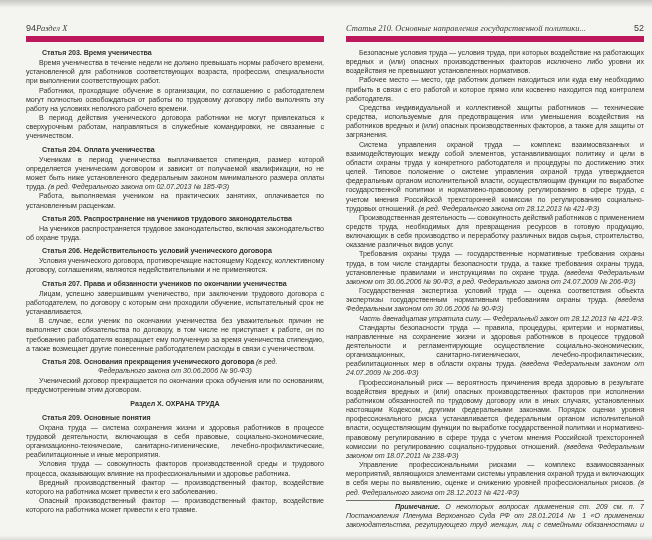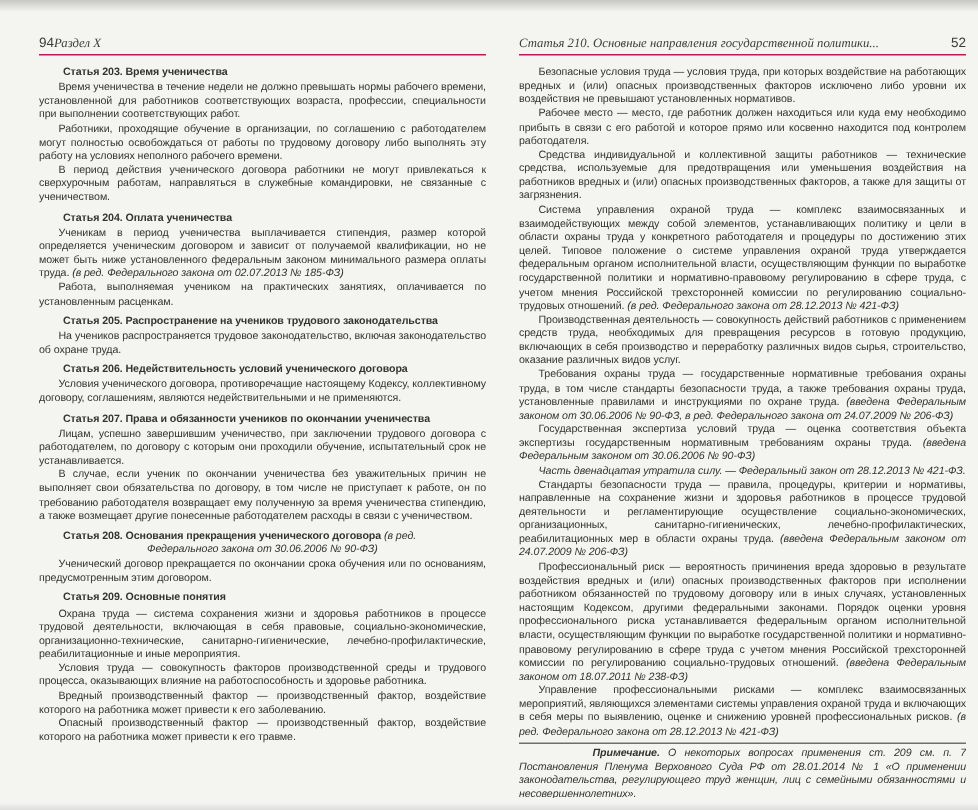--- a/index.html
+++ b/index.html
@@ -23,21 +23,21 @@
     position: absolute; top: 20px; height: 512px;
     overflow: hidden;
   }
   .page-left  { left: 26px;  width: 298px; }
   .page-right { left: 346px; width: 298px; }
   .running-header {
     display: flex; align-items: flex-end;
     font-family: "Liberation Serif", serif;
     font-style: italic;
     font-size: 8.5px; color: #3d3d3d;
-    border-bottom: 1px solid #be185d;
+    border-bottom: 6px solid #be185d;
     padding-bottom: 3px; margin-bottom: 7px;
     height: 13px;
   }
   .running-header .pagenum {
     font-family: "Liberation Sans", sans-serif;
     font-style: normal; font-size: 9px; color: #3a3a3a;
   }
   .running-header .rh-title { flex: 1; text-align: left; }
   .page-content {
     font-size: 7.1px;
@@ -90,23 +90,24 @@
       <div class="sec para"><span>Работа, выполняемая учеником на практических занятиях, оплачивается по установленным расценкам.</span></div>
       <div class="sec heading"><span class="b">Статья 205. Распространение на учеников трудового законодательства</span></div>
       <div class="sec para"><span>На учеников распространяется трудовое законодательство, включая законодательство об охране труда.</span></div>
       <div class="sec heading"><span class="b">Статья 206. Недействительность условий ученического договора</span></div>
       <div class="sec para"><span>Условия ученического договора, противоречащие настоящему Кодексу, коллективному договору, соглашениям, являются недействительными и не применяются.</span></div>
       <div class="sec heading"><span class="b">Статья 207. Права и обязанности учеников по окончании ученичества</span></div>
       <div class="sec para"><span>Лицам, успешно завершившим ученичество, при заключении трудового договора с работодателем, по договору с которым они проходили обучение, испытательный срок не устанавливается.</span></div>
       <div class="sec para"><span>В случае, если ученик по окончании ученичества без уважительных причин не выполняет свои обязательства по договору, в том числе не приступает к работе, он по требованию работодателя возвращает ему полученную за время ученичества стипендию, а также возмещает другие понесенные работодателем расходы в связи с ученичеством.</span></div>
       <div class="sec heading hang"><span class="b">Статья 208. Основания прекращения ученического договора </span><span class="i">(в ред. Федерального закона от 30.06.2006 № 90-ФЗ)</span></div>
       <div class="sec para"><span>Ученический договор прекращается по окончании срока обучения или по основаниям, предусмотренным этим договором.</span></div>
+      <div class="sec center"><span class="b">Раздел X. ОХРАНА ТРУДА</span></div>
       <div class="sec heading"><span class="b">Статья 209. Основные понятия</span></div>
       <div class="sec para"><span>Охрана труда — система сохранения жизни и здоровья работников в процессе трудовой деятельности, включающая в себя правовые, социально-экономические, организационно-технические, санитарно-гигиенические, лечебно-профилактические, реабилитационные и иные мероприятия.</span></div>
-      <div class="sec para"><span>Условия труда — совокупность факторов производственной среды и трудового процесса, оказывающих влияние на работоспособность и здоровье работника.</span></div>
+      <div class="sec para"><span>Условия труда — совокупность факторов производственной среды и трудового процесса, оказывающих влияние на профессиональными и здоровье работника.</span></div>
       <div class="sec para"><span>Вредный производственный фактор — производственный фактор, воздействие которого на работника может привести к его заболеванию.</span></div>
       <div class="sec para"><span>Опасный производственный фактор — производственный фактор, воздействие которого на работника может привести к его травме.</span></div>
     </div>
 </div>
 
 <div class="page page-right">
   <div class="running-header">
     <span class="rh-title">Статья 210. Основные направления государственной политики...</span>
     <span class="pagenum">52</span>
   </div>

